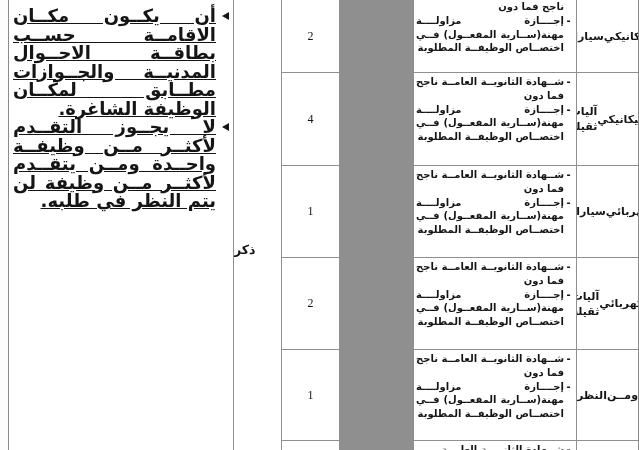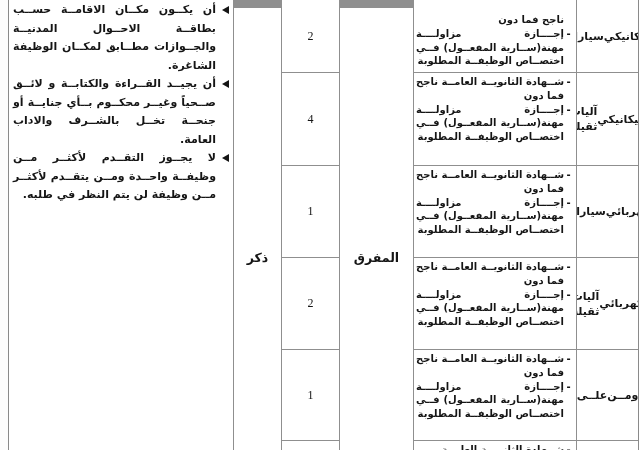--- a/index.html
+++ b/index.html
@@ -23,39 +23,39 @@
 
   
   .cell-job {
     display:flex; flex-direction:row; justify-content:center; align-items:center;
     font-weight:bold; font-size:11px; line-height:15px; text-align:center;
     padding:0 3px;
   }
 
   
   .cell-qual { padding:2px 3px 0 2px; font-weight:bold; font-size:10px; line-height:13.8px; }
-  .cell-qual.first { padding-top:13px; }
+  .cell-qual.first { padding-top:0; }
   .qual-item { display:flex; }
   .qm { flex:none; width:9px; text-align:center; }
   .qt { flex:1; text-align:justify; }
 
   
   .cell-count {
     display:flex; align-items:center; justify-content:center;
     font-family:"Liberation Serif", serif; font-size:12px;
   }
 
   
   .cell-mid {
-    display:flex; justify-content:center; align-items:flex-start;
-    padding-top:242px; font-weight:bold; font-size:12.5px;margin-top:8px;
+    display:flex; justify-content:flex-end; align-items:flex-start;
+    padding-top:242px; font-weight:bold; font-size:12.5px;
   }
 
   
-  .cell-cond { padding:1px 4px 0 4px; font-weight:bold; font-size:11px; line-height:18.5px; }
+  .cell-cond { padding:7px 4px 0 4px; font-weight:bold; font-size:18px; line-height:18.5px;text-decoration:underline; }
   .cond-item { display:flex; }
   .cb { flex:none; width:13px; padding-top:5px; }
   .tri {
     width:0; height:0; display:block;
     border-right:7px solid #151515;
     border-top:4px solid transparent;
     border-bottom:4px solid transparent;
   }
   .ct { flex:1; text-align:justify; }
 </style>
@@ -75,21 +75,21 @@
   <div class="cell cell-job" style="grid-area:3/1">
     <div>كهربائي</div>
     <div>سيارات</div>
   </div>
   <div class="cell cell-job" style="grid-area:4/1">
     <div>كهربائي</div>
     <div>آليات ثقيلة</div>
   </div>
   <div class="cell cell-job" style="grid-area:5/1">
     <div>ومــن</div>
-    <div>علــى</div>
+    <div>النظر</div>
   </div>
   <div class="cell cell-job" style="grid-area:6/1"></div>
 
   <div class="cell cell-qual first" style="grid-area:1/2">
     <div class="qual-item">
       <span class="qm"></span>
       <span class="qt">ناجح فما دون</span>
     </div>
     <div class="qual-item">
       <span class="qm">-</span>
@@ -136,23 +136,20 @@
       <span class="qt">إجــــازة مزاولــــة مهنة(ســارية المفعــول) فــي اختصــاص الوظيفــة المطلوبة</span>
     </div>
   </div>
   <div class="cell cell-qual" style="grid-area:6/2; padding-top:2px;">
     <div class="qual-item">
       <span class="qm">-</span>
       <span class="qt">شــهادة الثانويــة العامــة</span>
     </div>
   </div>
 
-  <div class="cell cell-mid" style="grid-area:1/3/7/4">
-    <span>المفرق</span>
-  </div>
 
   <div class="cell cell-count" style="grid-area:1/4">
     <span>2</span>
   </div>
   <div class="cell cell-count" style="grid-area:2/4">
     <span>4</span>
   </div>
   <div class="cell cell-count" style="grid-area:3/4">
     <span>1</span>
   </div>
@@ -174,23 +171,17 @@
     <div class="cond-item">
       <span class="cb">
           <i class="tri"></i>
         </span>
       <span class="ct">أن يكــون مكــان الاقامــة حســب بطاقــة الاحــوال المدنيــة والجــوازات مطــابق لمكــان الوظيفة الشاغرة.</span>
     </div>
     <div class="cond-item">
       <span class="cb">
           <i class="tri"></i>
         </span>
-      <span class="ct">أن يجيــد القــراءة والكتابــة و لائــق صــحياً وغيــر محكــوم بــأي جنايــة أو جنحــة تخــل بالشــرف والاداب العامة.</span>
-    </div>
-    <div class="cond-item">
-      <span class="cb">
-          <i class="tri"></i>
-        </span>
       <span class="ct">لا يجــوز التقــدم لأكثــر مــن وظيفــة واحــدة ومــن يتقــدم لأكثــر مــن وظيفة لن يتم النظر في طلبه.</span>
     </div>
   </div>
 
 </div>
 
 </body></html>

